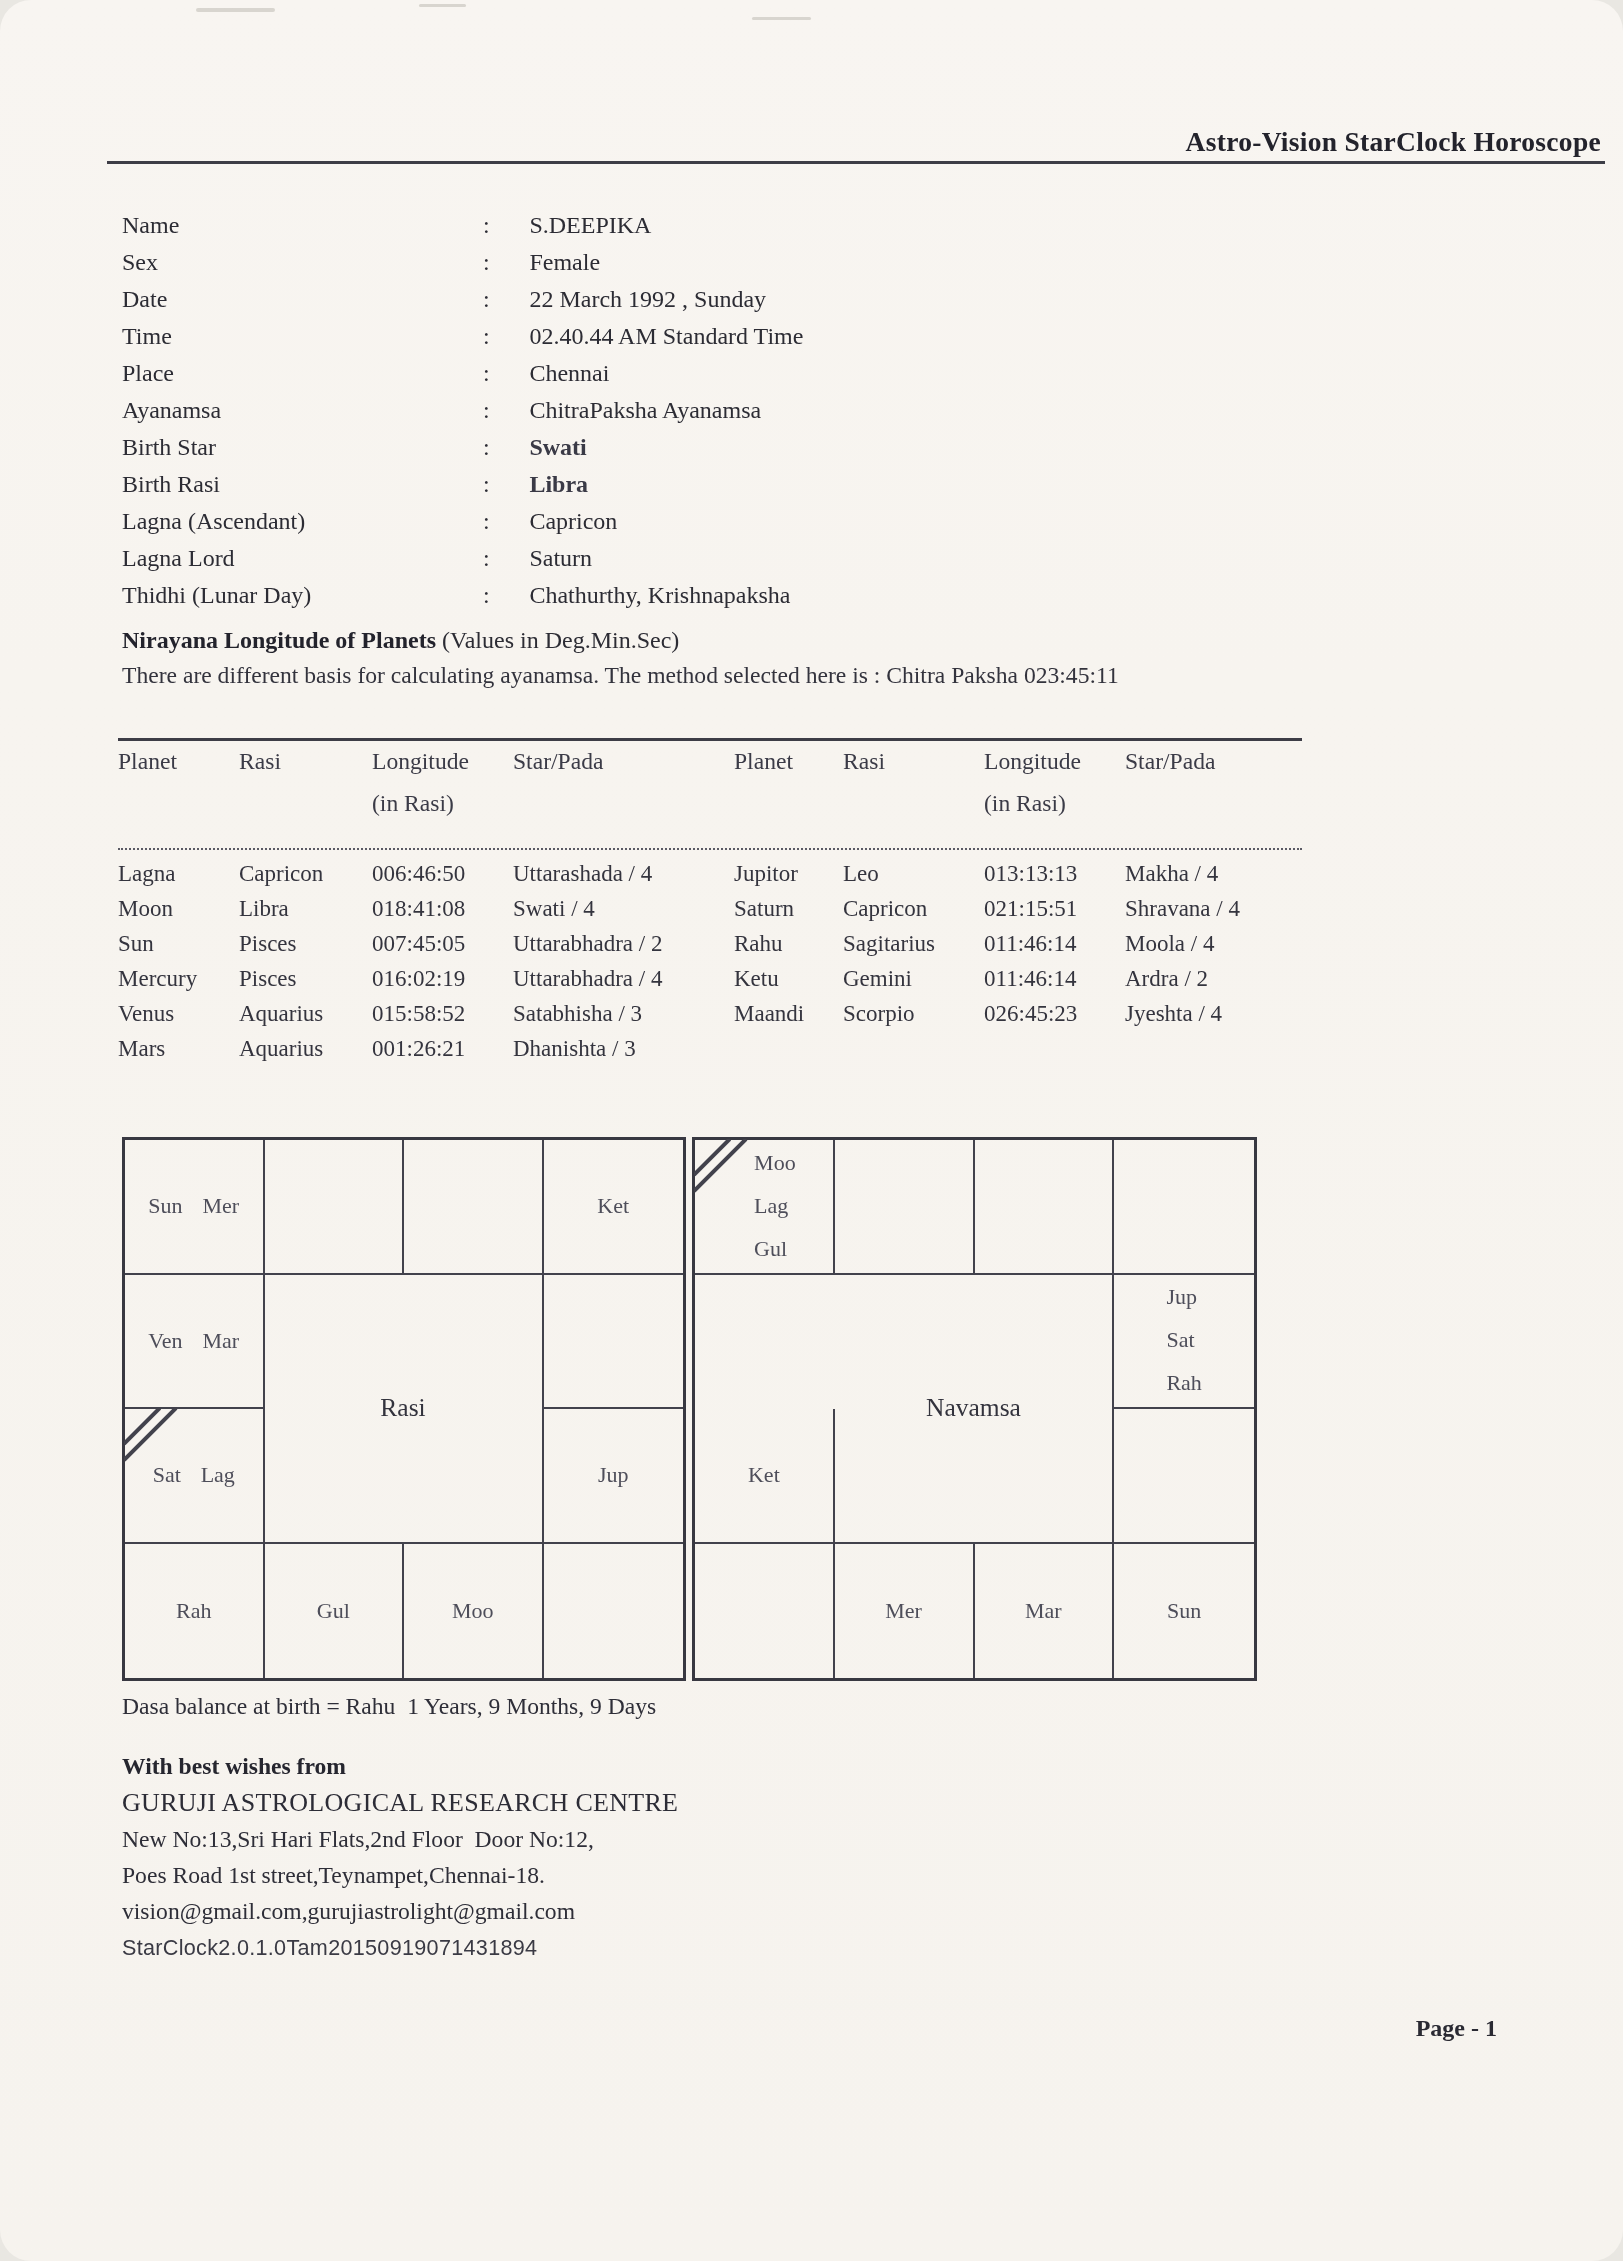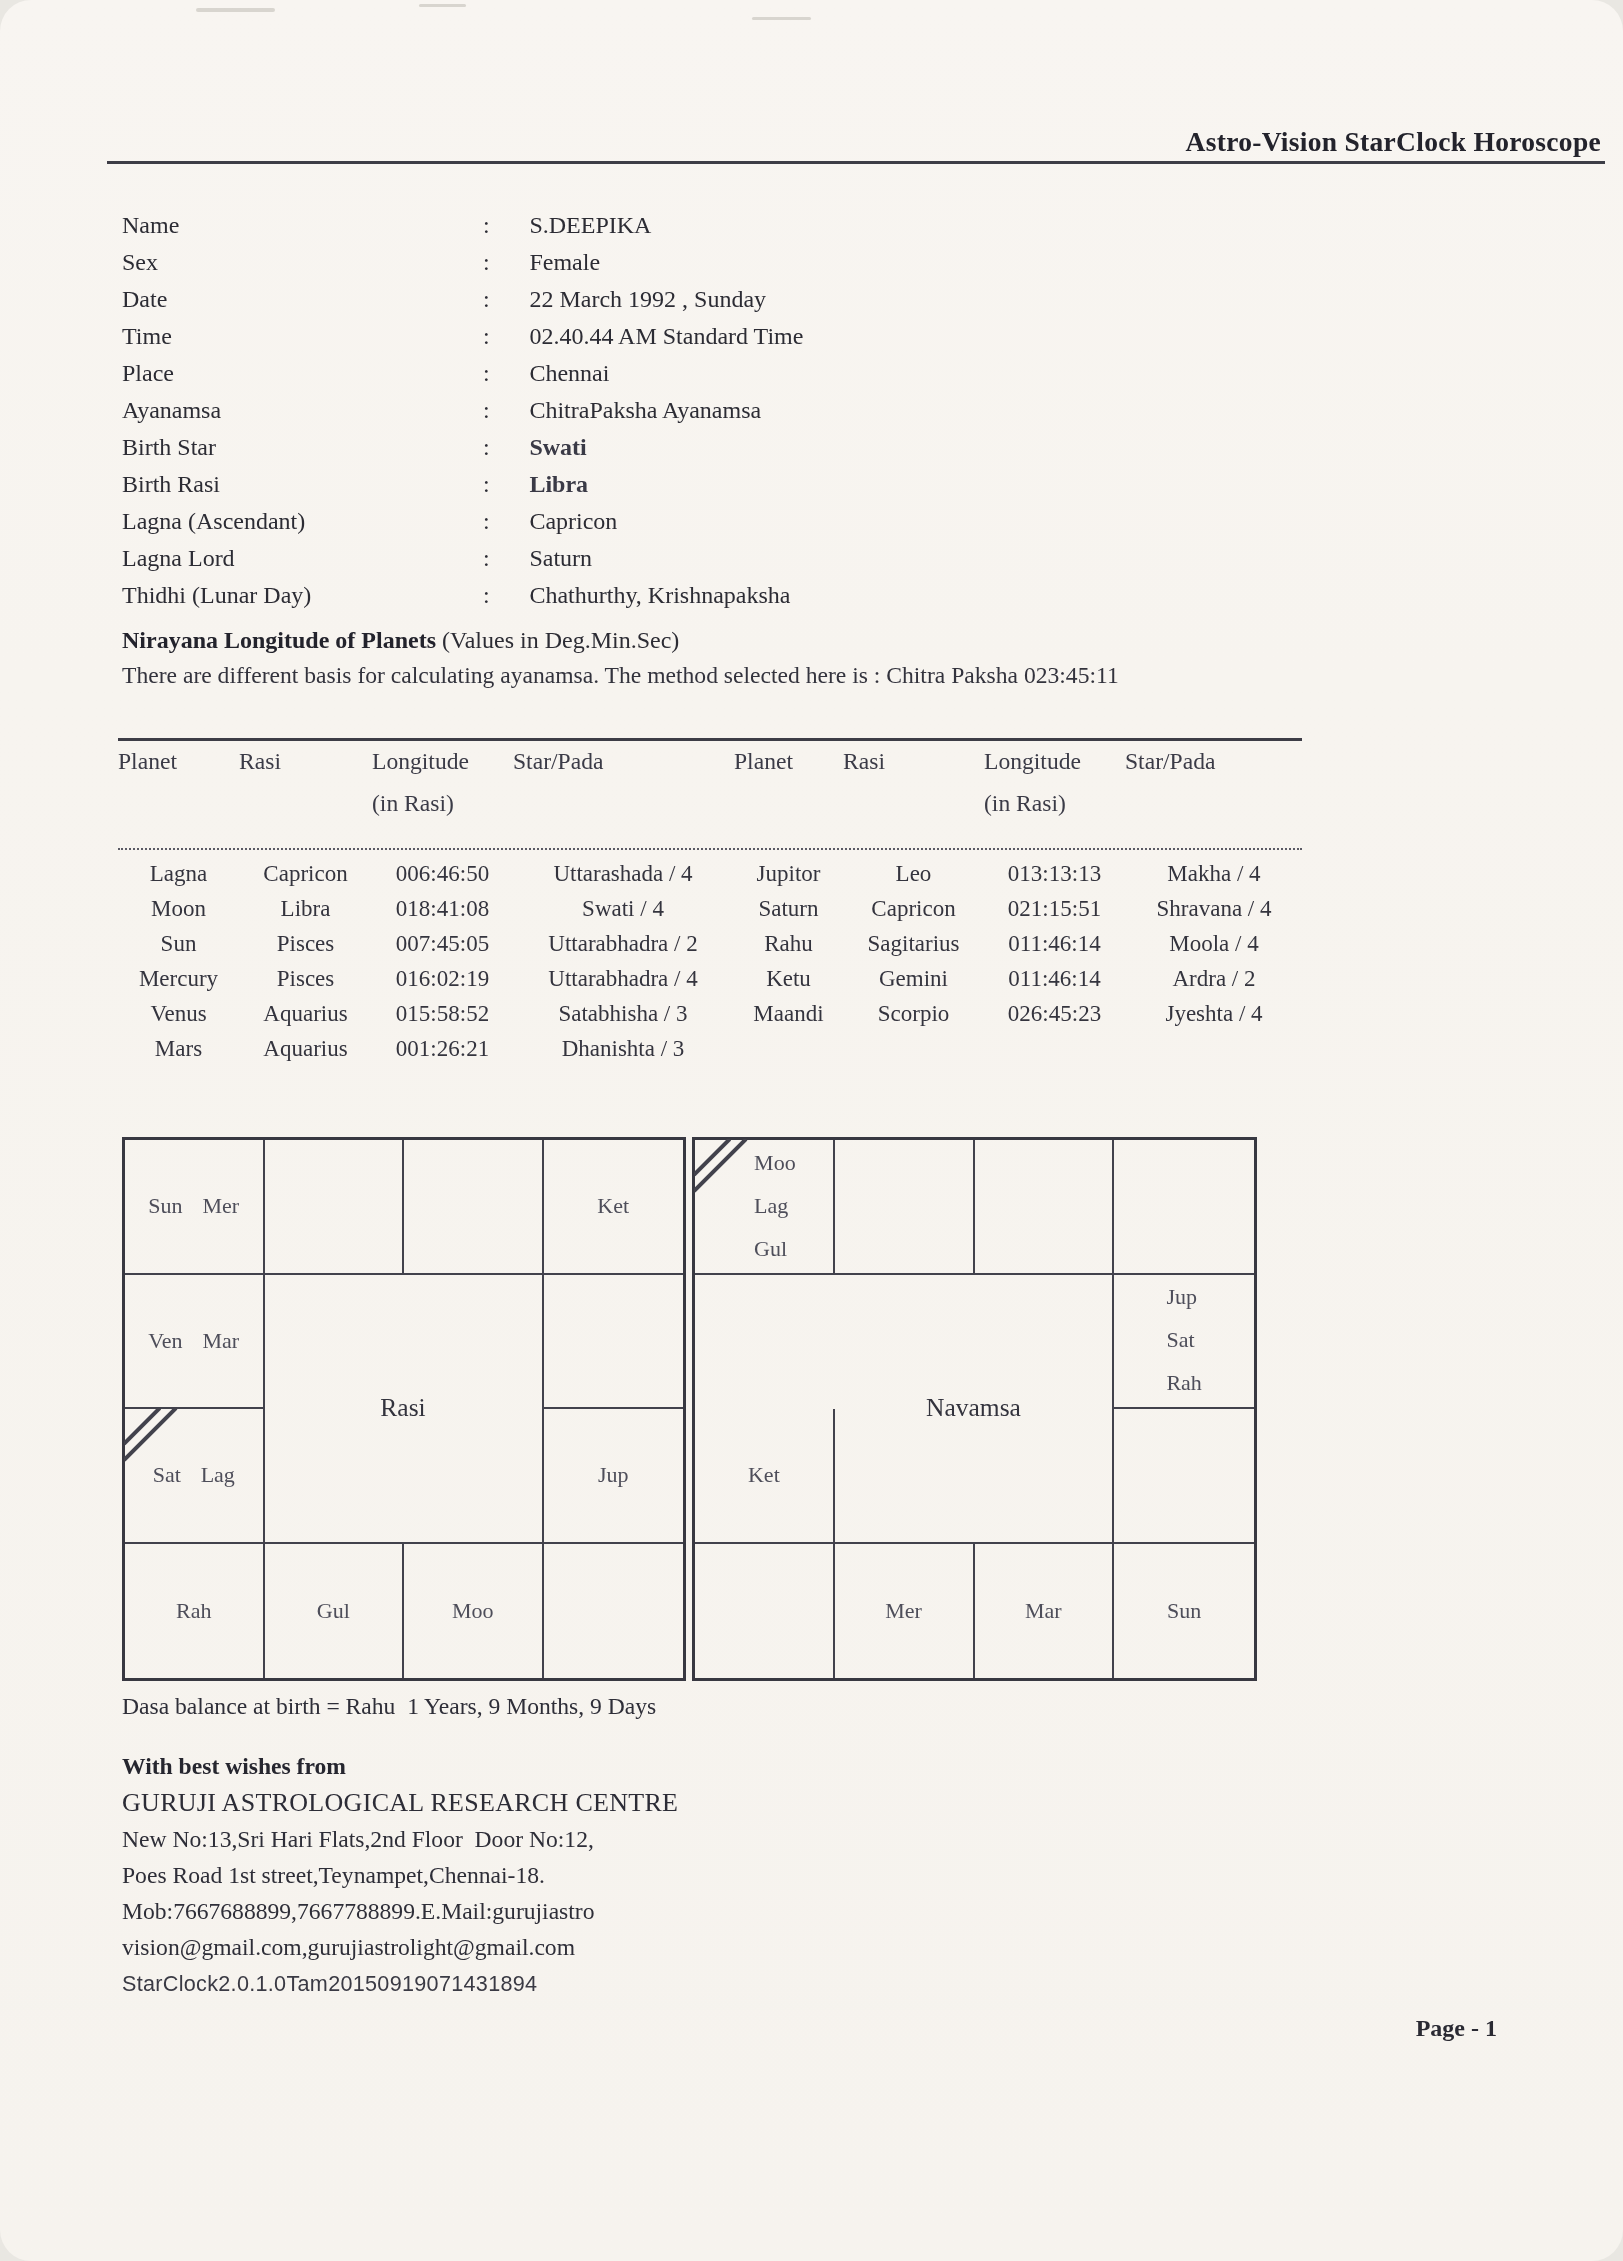--- a/index.html
+++ b/index.html
@@ -51,21 +51,21 @@
   .ptable{position:absolute;left:118px;top:738px;width:1184px;}
   .ptable .topline{position:absolute;left:0;top:0;width:100%;height:2.6px;background:var(--line);}
   .ptable .dotline{position:absolute;left:0;top:110px;width:100%;border-top:2.6px dotted #5a5a64;}
   .phead,.pbody{position:absolute;display:grid;font-size:23.6px;color:#3b3b47;}
   .phead{top:10.5px;}
   .pbody{top:118px;grid-auto-rows:35px;font-size:23px;color:#34343e;}
   .grp-l{left:0;grid-template-columns:121px 133px 141px 220px;}
   .grp-r{left:616px;grid-template-columns:109px 141px 141px 178px;}
   .phead .hcell{line-height:1.1;}
   .phead .sub{display:block;margin-top:17px;}
-  .pbody .cell{line-height:35px;text-align:center;}
+  .pbody .cell{line-height:35px;}
 
   
   .chart{
     position:absolute;
     display:grid;
     grid-template-columns:repeat(4,1fr);
     grid-template-rows:repeat(4,1fr);
     border:3.3px solid #383841;
   }
   .chart .cc{
@@ -301,21 +301,20 @@
     <div class="ctr br bb t">Navamsa</div>
   </div>
 
   <div class="dasa t">Dasa balance at birth = Rahu  1 Years, 9 Months, 9 Days</div>
 
   <div class="wishes">
     <div class="wish-head t">With best wishes from</div>
     <div class="wish-org t">GURUJI ASTROLOGICAL RESEARCH CENTRE</div>
     <div class="wish-line t">New No:13,Sri Hari Flats,2nd Floor  Door No:12,</div>
     <div class="wish-line t">Poes Road 1st street,Teynampet,Chennai-18.</div>
-    <div class="wish-line t">Mob:7667688899,7667788899.E.Mail:gurujiastro</div>
     <div class="wish-line t">vision@gmail.com,gurujiastrolight@gmail.com</div>
     <div class="wish-soft t">StarClock2.0.1.0Tam20150919071431894</div>
   </div>
 
   <div class="page-num t">Page - 1</div>
 
 </div>
 
 
 </body></html>

